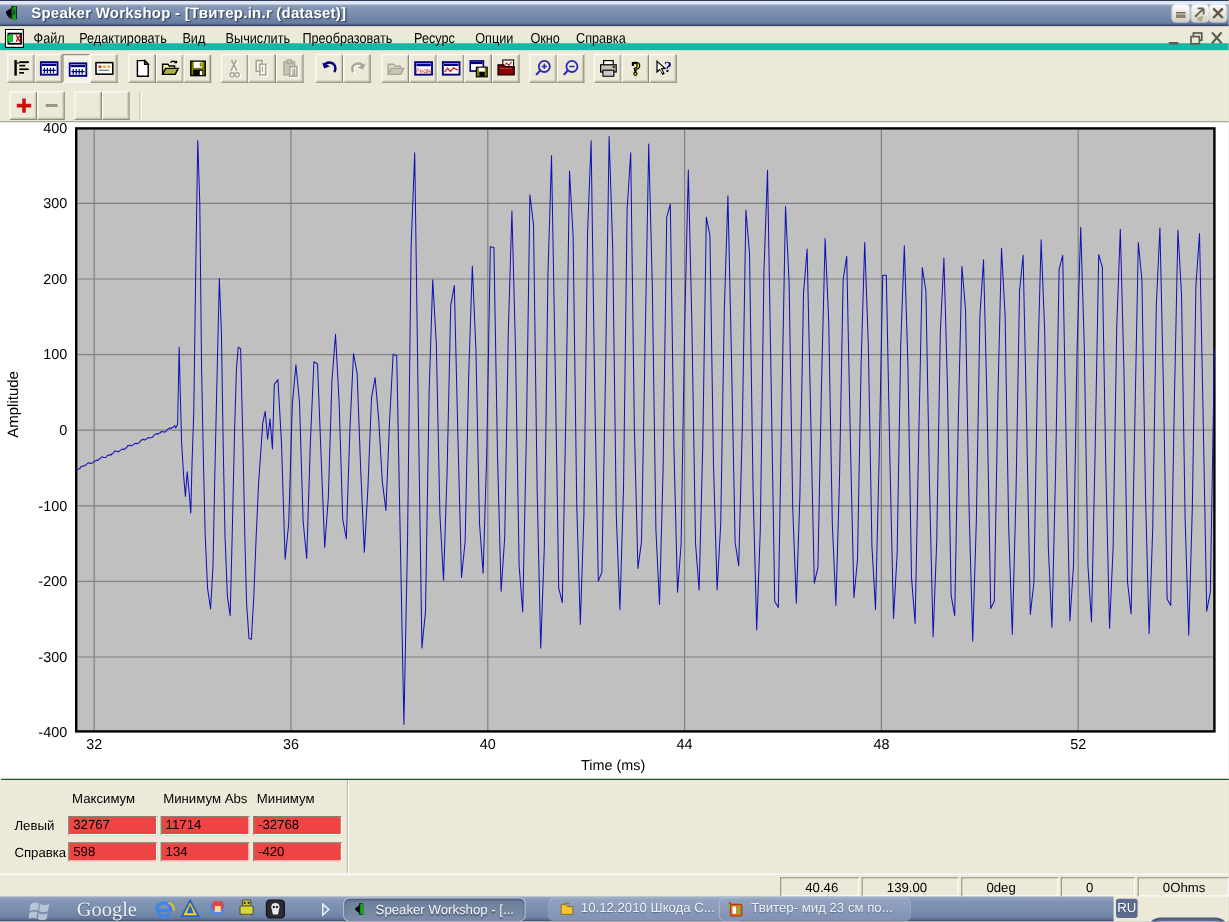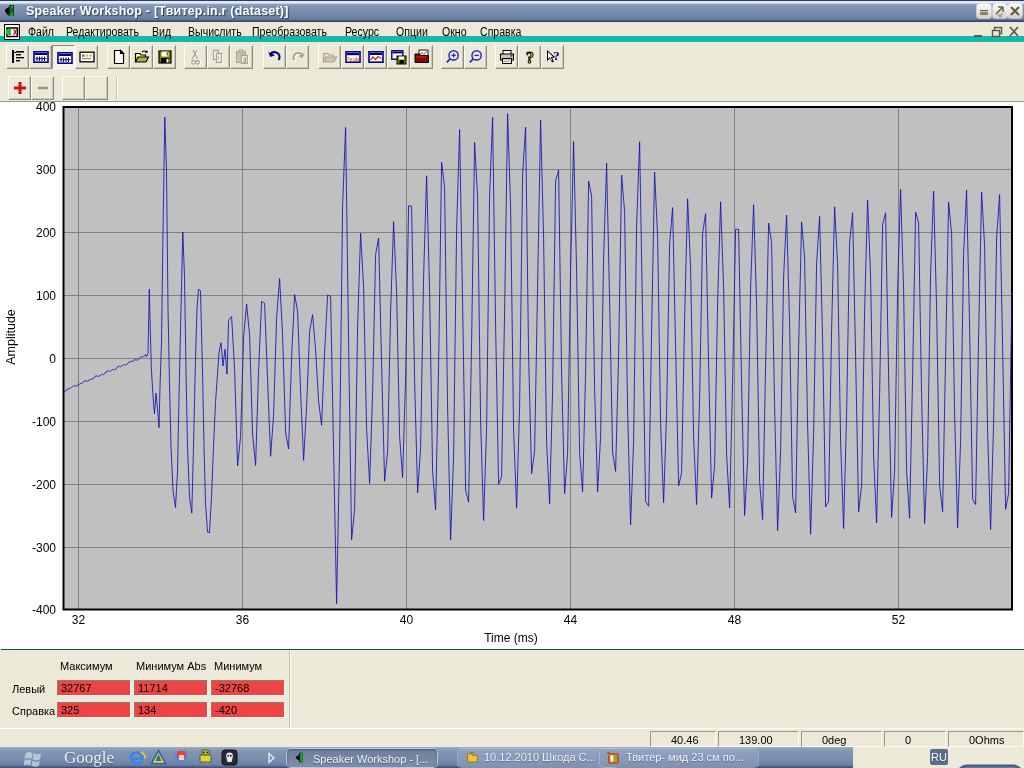--- a/index.html
+++ b/index.html
@@ -25,21 +25,21 @@
 #client{left:0;top:102px;width:1024px;height:547px;background:#fff}
 
 #panel{left:1px;top:649px;width:1024px;height:79px;background:#ece9d8;border-top:1px solid #14532d;font-size:11px}
 #panel .lbl{position:absolute;color:#000}
 .fld{position:absolute;width:74px;height:16px;background:#ef4444;border:1px solid;border-color:#848272 #fff #fff #848272;font-size:11px;color:#000;padding:1px 0 0 3px}
 #pansep{left:289px;top:650px;width:2px;height:78px;border-left:1px solid #c5c2b2;border-right:1px solid #fff}
 
 #status{left:0;top:728px;width:1024px;height:19px;background:#ece9d8;border-top:1px solid #fff}
 .sfld{position:absolute;top:2px;height:16px;border:1px solid;border-color:#9d9a84 #fdfcf7 #fdfcf7 #9d9a84;font-size:11px;padding:2px 0 0 20px;color:#000}
 
-#task{left:0;top:747px;width:853px;height:21px;background:linear-gradient(#9fadc9 0,#8b9dba 2px,#8094b2 5px,#7b90af 10px,#7589a9 14px,#6e84a4 17px,#60719a 19px,#47587f 20px,#3f4f75 21px)}
+#task{left:0;top:747px;width:928px;height:21px;background:linear-gradient(#9fadc9 0,#8b9dba 2px,#8094b2 5px,#7b90af 10px,#7589a9 14px,#6e84a4 17px,#60719a 19px,#47587f 20px,#3f4f75 21px)}
 </style></head><body>
 <div class="abs" id="title">
  <svg class="abs" style="left:4px;top:4px" width="15" height="14" viewBox="0 0 15 14">
       <path d="M1 5.5 L5.5 2.5 L5.5 10.5 L1 7.5 Z" fill="#0a0a0a"></path>
       <rect x="5.5" y="1" width="4.5" height="11" fill="#0a0a0a"></rect>
       <path d="M6.3 2 L9.3 1 L9.3 13 L6.3 12 Z" fill="#17a817"></path>
       <rect x="7" y="4" width="1.6" height="4.5" fill="#0a5a2a"></rect>
       <path d="M2 8 l2.8 3.2" stroke="#111" stroke-width="1.3" fill="none"></path>
     </svg>
  <div class="abs txt">Speaker Workshop - [Твитер.in.r (dataset)]</div>
@@ -320,21 +320,21 @@
 </div>
 <div class="abs" id="panel">
  <div class="lbl" style="left:59px;top:10px">Максимум</div>
  <div class="lbl" style="left:135px;top:10px">Минимум Abs</div>
  <div class="lbl" style="left:213px;top:10px">Минимум</div>
  <div class="lbl" style="left:11px;top:33px">Левый</div>
  <div class="lbl" style="left:11px;top:55px">Справка</div>
  <div class="fld" style="left:56px;top:30px">32767</div>
  <div class="fld" style="left:133px;top:30px">11714</div>
  <div class="fld" style="left:210px;top:30px">-32768</div>
- <div class="fld" style="left:56px;top:52px">325</div>
+ <div class="fld" style="left:56px;top:52px">598</div>
  <div class="fld" style="left:133px;top:52px">134</div>
  <div class="fld" style="left:210px;top:52px">-420</div>
 </div>
 <div class="abs" id="pansep"></div>
 <div class="abs" id="status">
  <div class="sfld" style="left:650px;width:66px">40.46&nbsp; ms</div>
  <div class="sfld" style="left:718px;width:81px">139.00</div>
  <div class="sfld" style="left:801px;width:81px">0deg</div>
  <div class="sfld" style="left:884px;width:62px">0</div>
  <div class="sfld" style="left:948px;width:76px">0Ohms</div>

